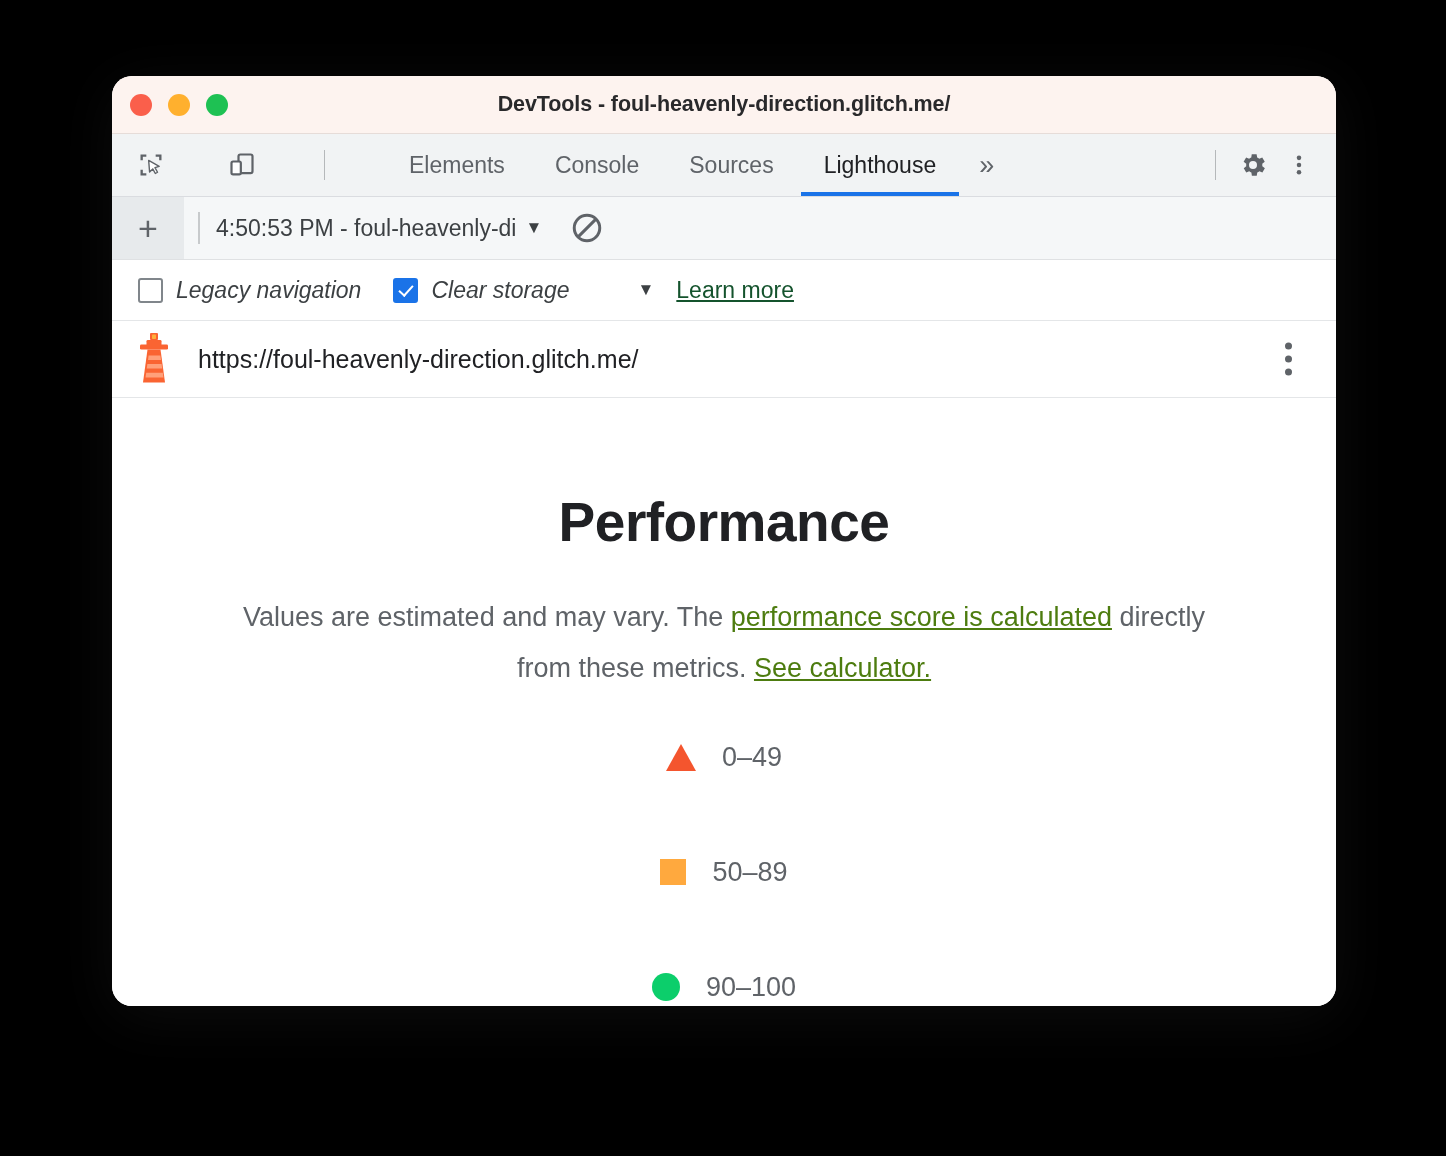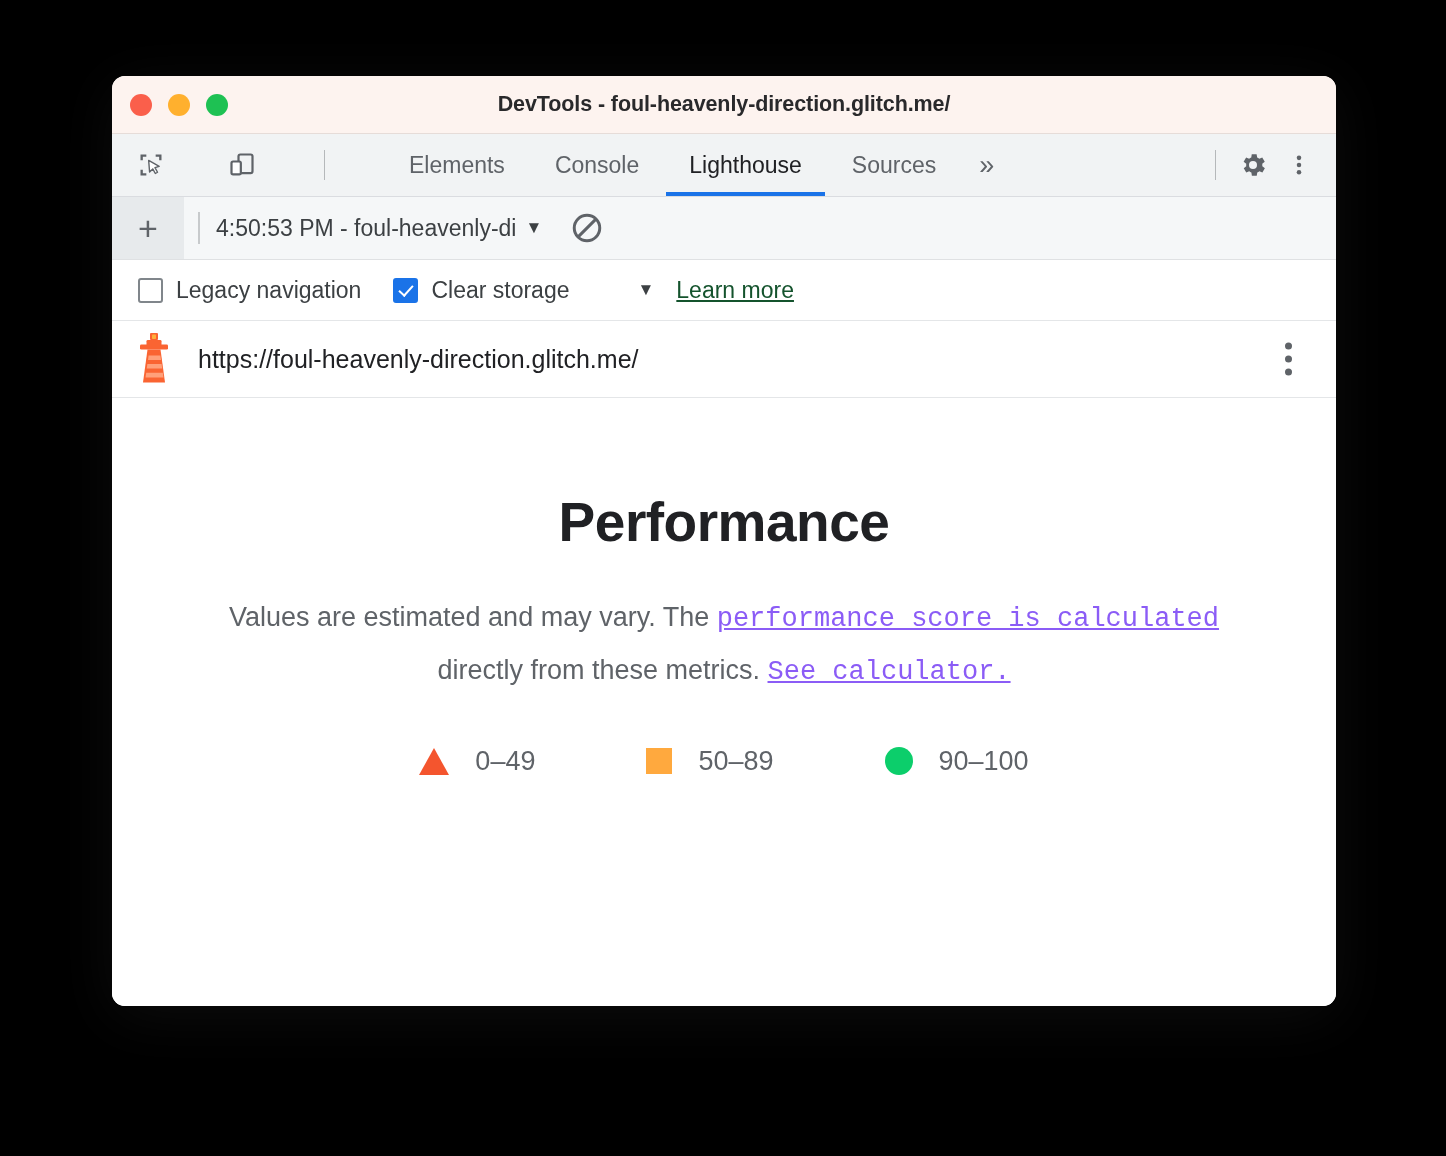--- a/index.html
+++ b/index.html
@@ -20,21 +20,21 @@
   }
 
   
   .window {
     position: absolute;
     left: 112px;
     top: 76px;
     width: 1224px;
     height: 930px;
     background: #ffffff;
-    border-radius: 13px;
+    border-radius: 20px;
     overflow: hidden;
     box-shadow: 0 10px 60px rgba(255,255,255,0.05);
   }
 
   
   .titlebar {
     position: relative;
     height: 57px;
     background: #fdf3ef;
     border-bottom: 1px solid #e6dcd8;
@@ -224,20 +224,21 @@
     width: 6px;
     height: 12px;
     border: solid #ffffff;
     border-width: 0 2.6px 2.6px 0;
     transform: rotate(42deg);
   }
   .checkitem .txt {
     font-size: 23px;
     color: #3c4043;
     white-space: nowrap;
+    font-style: italic;
   }
   .throttle {
     display: flex;
     align-items: center;
     margin-right: 22px;
   }
   .throttle .txt {
     font-size: 23px;
     color: #3c4043;
     white-space: nowrap;
@@ -326,29 +327,29 @@
   }
   .desc {
     margin-top: 38px;
     width: 1010px;
     text-align: center;
     font-size: 27px;
     line-height: 1.88;
     color: #5f6368;
   }
   .desc a {
-    color: #8b5cf6;
+    color: #4d7c0f;
     text-decoration: underline;
-    font-family: Liberation Mono, monospace;
   }
   .legend {
     margin-top: 48px;
     display: flex;
     align-items: center;
-    gap: 111px;
+    gap: 84px;
+    flex-direction: column;
   }
   .legend-item {
     display: flex;
     align-items: center;
   }
   .legend-item .lbl {
     font-size: 27px;
     color: #5f6368;
     margin-left: 26px;
     white-space: nowrap;
@@ -402,25 +403,25 @@
       </div>
       <div class="vdivider"></div>
 
       <div class="tabs">
         <div class="tab">
           <span>Elements</span>
         </div>
         <div class="tab">
           <span>Console</span>
         </div>
+        <div class="tab">
+          <span>Sources</span>
+        </div>
         <div class="tab active">
           <span>Lighthouse</span>
-        </div>
-        <div class="tab">
-          <span>Sources</span>
         </div>
         <div class="tab-more">
           <span>»</span>
         </div>
       </div>
 
       <div class="right-tools">
         <div class="vdivider"></div>
         <div class="tool-btn">
           <svg width="30" height="30" viewBox="0 0 24 24" aria-hidden="true">

